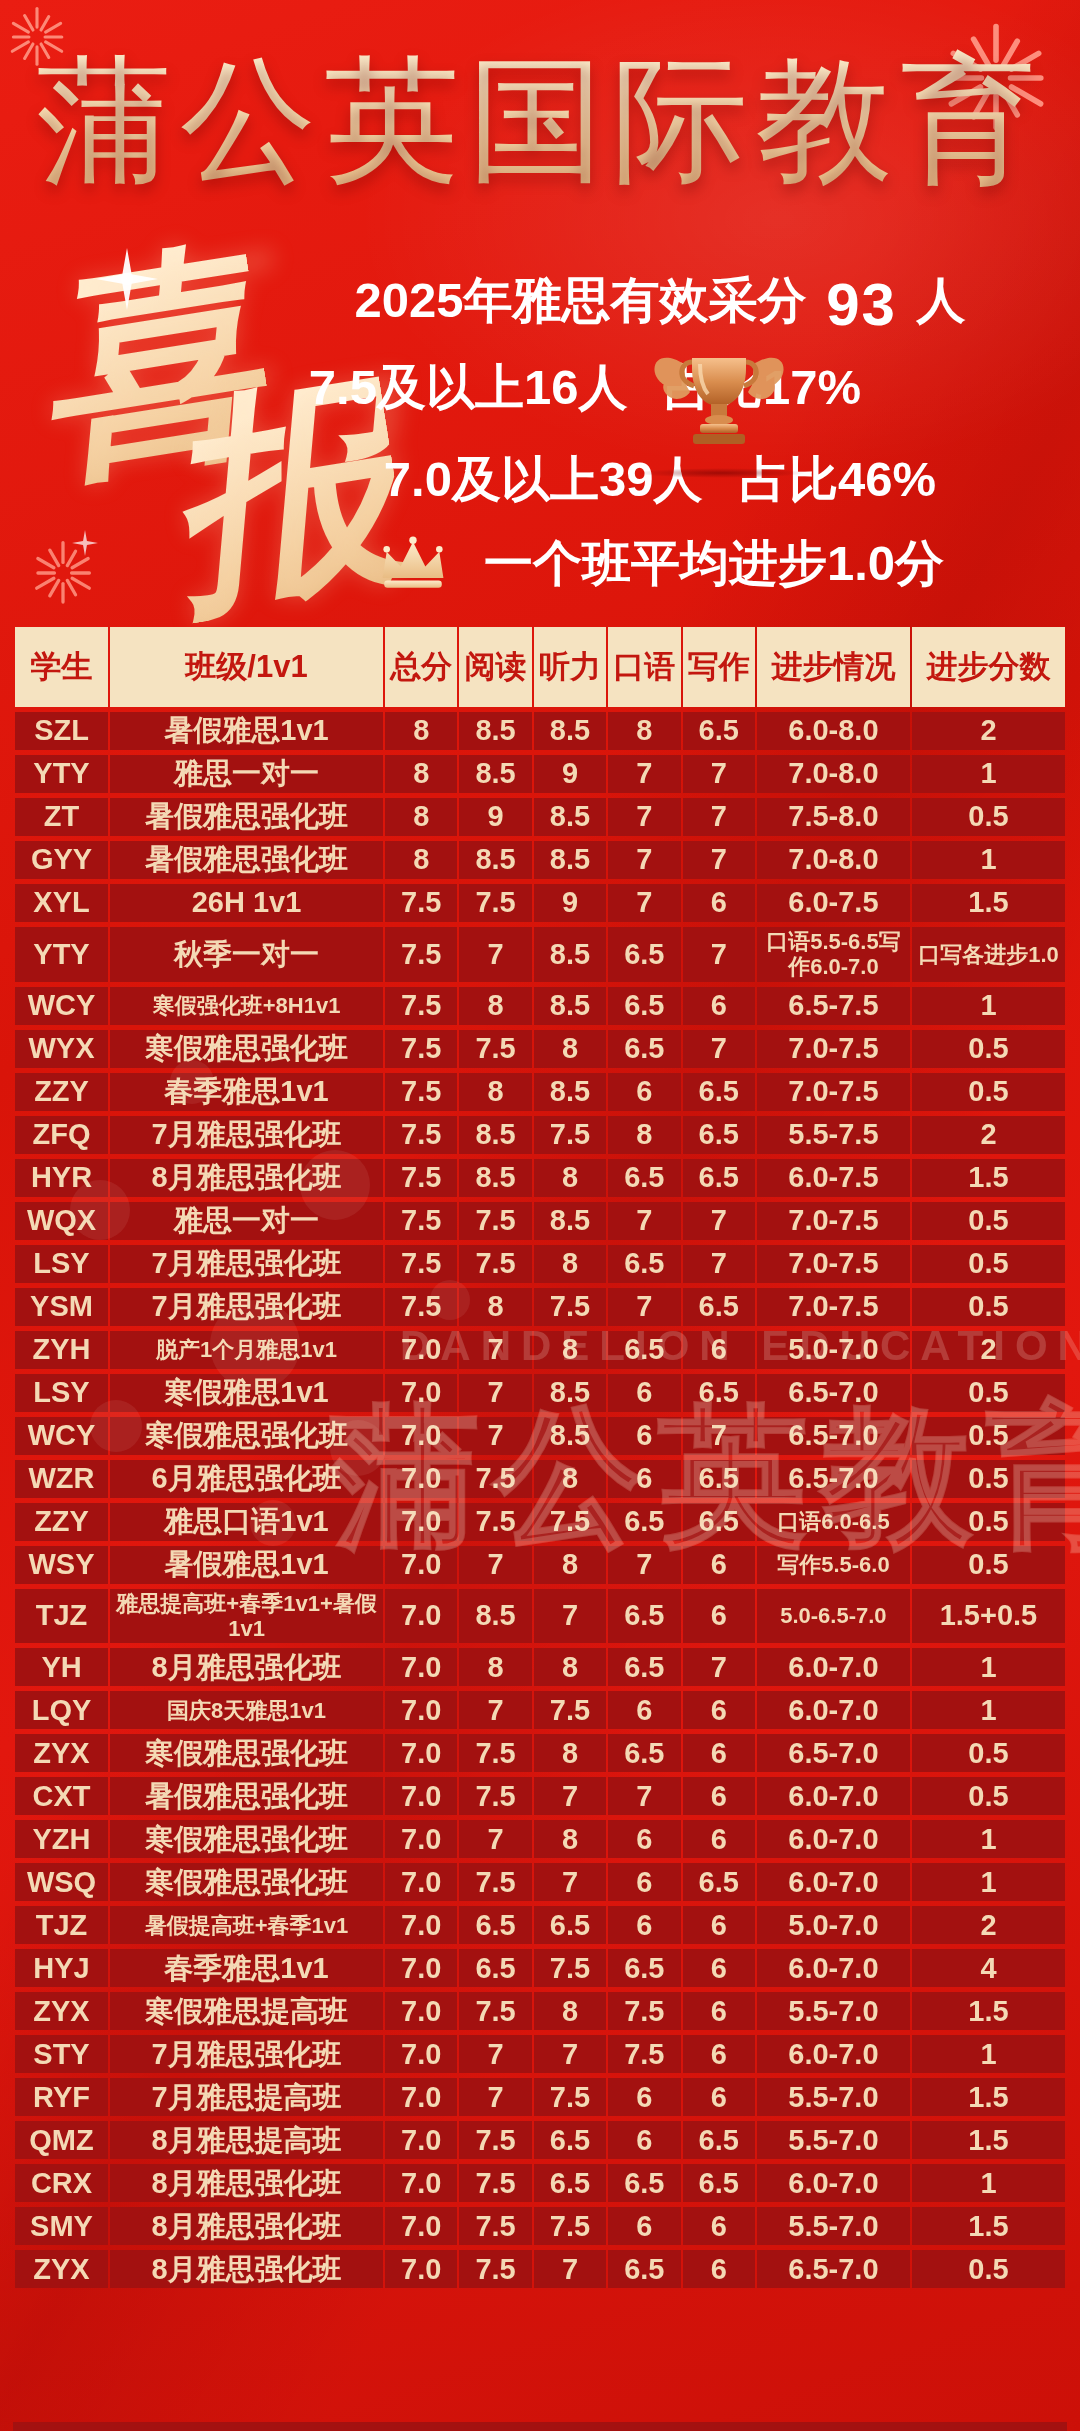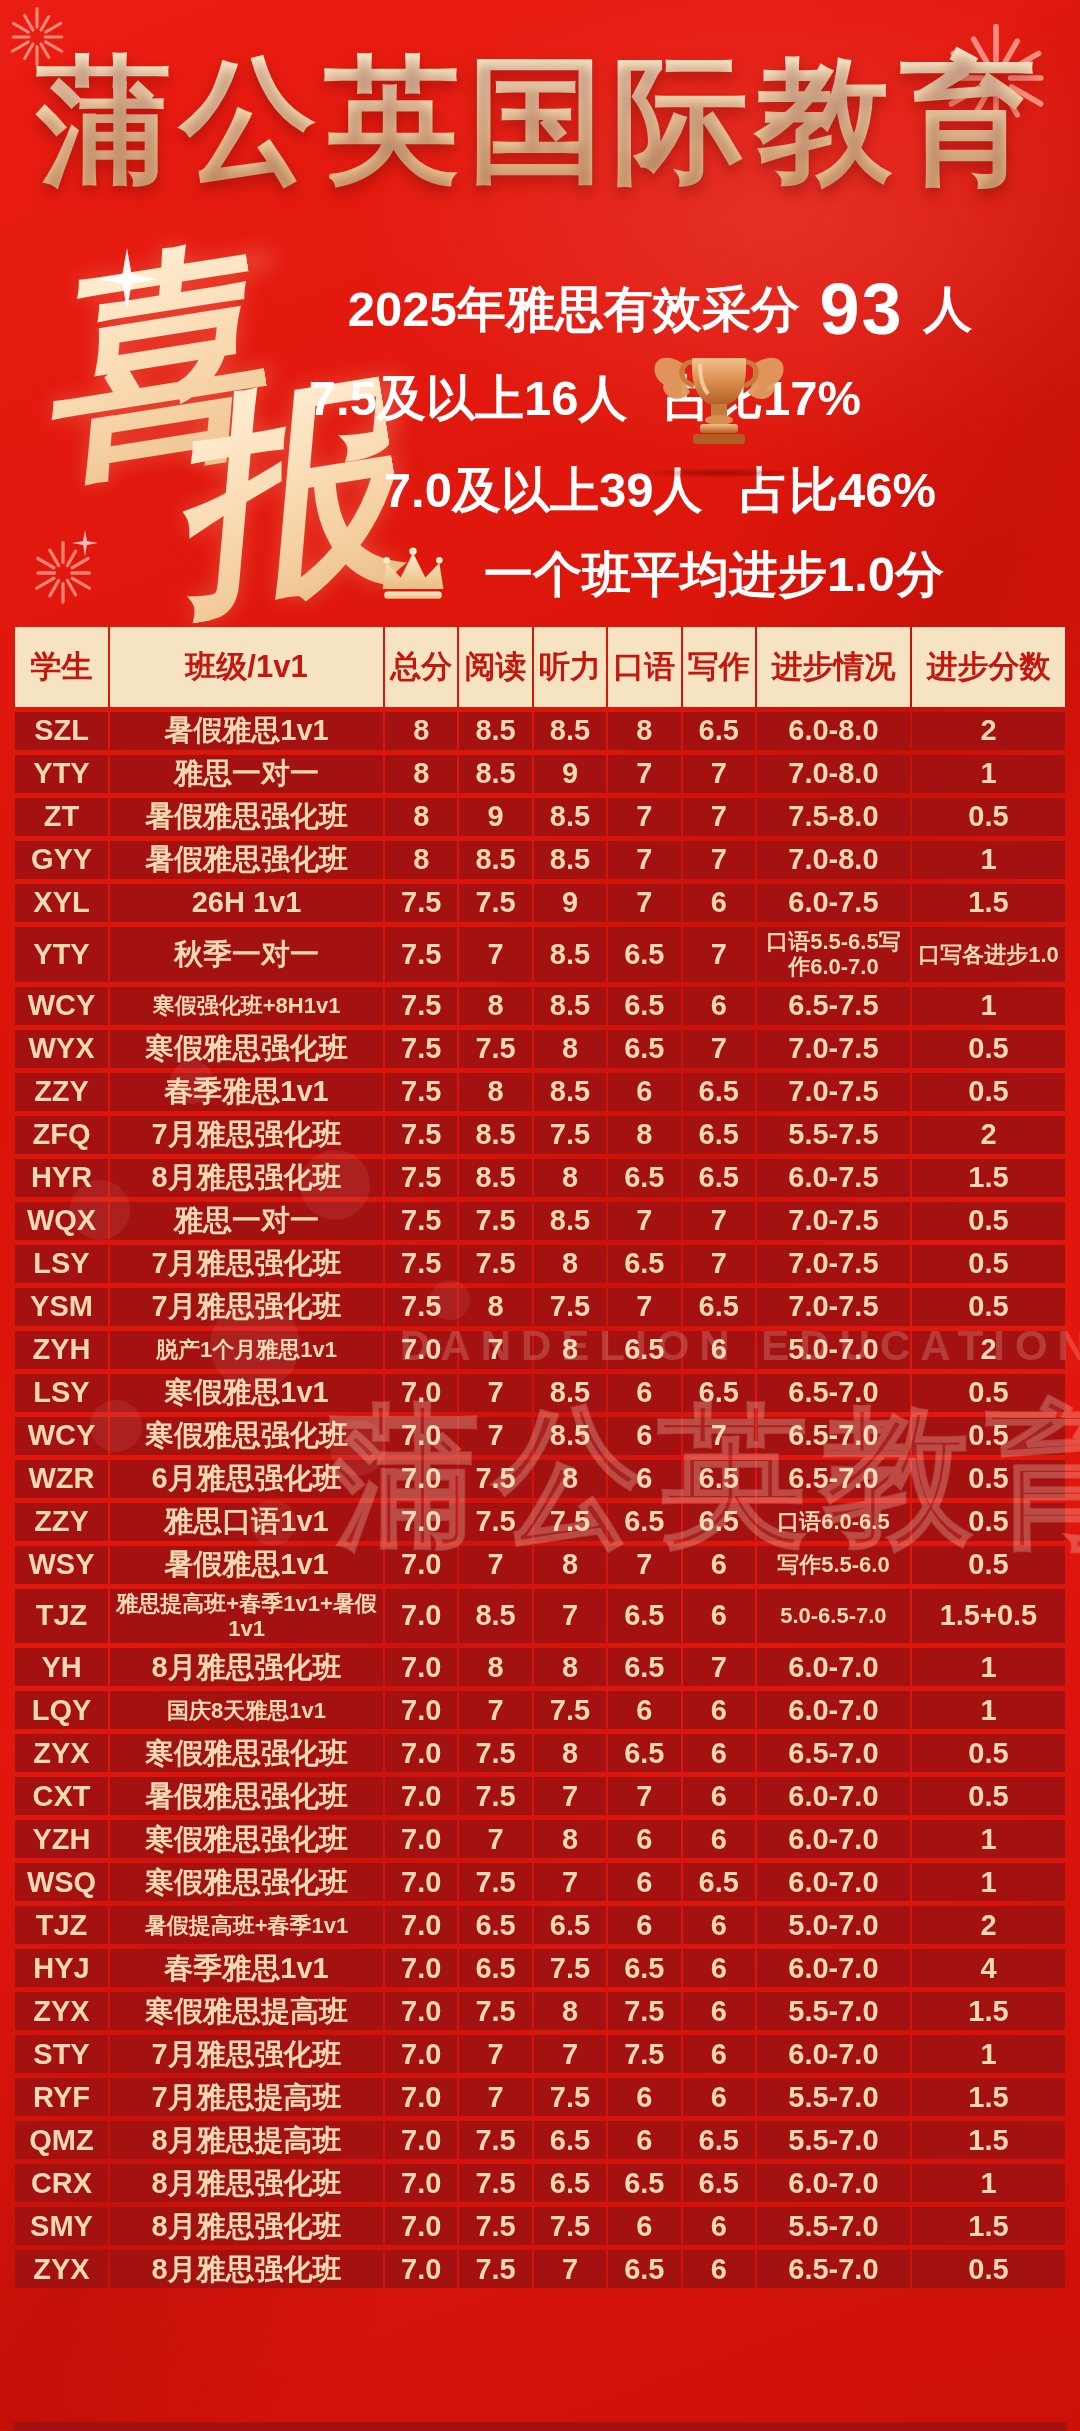--- a/index.html
+++ b/index.html
@@ -13,42 +13,42 @@
   }
   
   .fw{position:absolute;pointer-events:none;}
   .fw svg{display:block;width:100%;height:100%;}
   .fw-tl{left:6px;top:6px;width:62px;height:62px;opacity:.9;}
   .fw-tr{left:940px;top:22px;width:112px;height:112px;opacity:.95;}
   .fw-ml{left:30px;top:540px;width:66px;height:66px;opacity:.85;}
   
   .title{
     position:absolute;left:0;top:46px;width:100%;text-align:center;
-    font-size:136px;font-weight:700;letter-spacing:8px;line-height:1.1;
+    font-size:136px;font-weight:400;letter-spacing:8px;line-height:1.1;
     background:linear-gradient(180deg,#fdeccb 8%,#f6d8a8 55%,#eac088 100%);
     -webkit-background-clip:text;background-clip:text;color:transparent;
     text-shadow:0 7px 14px rgba(90,0,0,.35);
     white-space:nowrap;
   }
   
   .hero{position:absolute;left:0;top:212px;width:1080px;height:408px;}
   .calli{position:absolute;font-weight:900;font-style:italic;
     background:linear-gradient(165deg,#ffeed2 20%,#f3cf9f 70%,#e7b87f 100%);
     -webkit-background-clip:text;background-clip:text;color:transparent;
     text-shadow:0 0 22px rgba(255,220,180,.25);line-height:1;}
   .calli-1{left:34px;top:38px;font-size:228px;transform:rotate(-9deg);}
   .calli-2{left:168px;top:168px;font-size:228px;transform:rotate(-9deg);}
   .sparkle{position:absolute;pointer-events:none;}
   .sparkle svg{display:block;width:100%;height:100%;}
   .sp-1{left:96px;top:36px;width:62px;height:62px;}
   .sp-2{left:72px;top:318px;width:26px;height:26px;opacity:.8;}
   .stats{position:absolute;left:260px;top:56px;width:800px;color:#fff;text-align:center;}
   .stat-line{font-weight:900;white-space:nowrap;}
   .l1{font-size:49px;margin-bottom:16px;}
-  .l1 .big-num{font-size:72px;vertical-align:-8px;letter-spacing:2px;padding:0 6px;}
+  .l1 .big-num{font-size:60px;vertical-align:-8px;letter-spacing:2px;padding:0 6px;}
   .l2{font-size:49px;margin:0 150px 26px 0;}
   .l3{font-size:49px;margin:0 0 18px 0;text-align:center;}
   .l4{font-size:49px;display:flex;align-items:center;justify-content:center;gap:34px;}
   .ratio{margin-left:24px;}
   .trophy{position:absolute;left:648px;top:128px;width:142px;height:122px;}
   .trophy svg{display:block;width:100%;height:100%;}
   .trophy-shadow{position:absolute;left:636px;top:256px;width:170px;height:10px;border-radius:50%;
     background:radial-gradient(ellipse,rgba(110,0,0,.55),rgba(110,0,0,0) 70%);}
   .crown{width:74px;height:58px;flex:0 0 auto;}
   .crown svg{display:block;width:100%;height:100%;}

